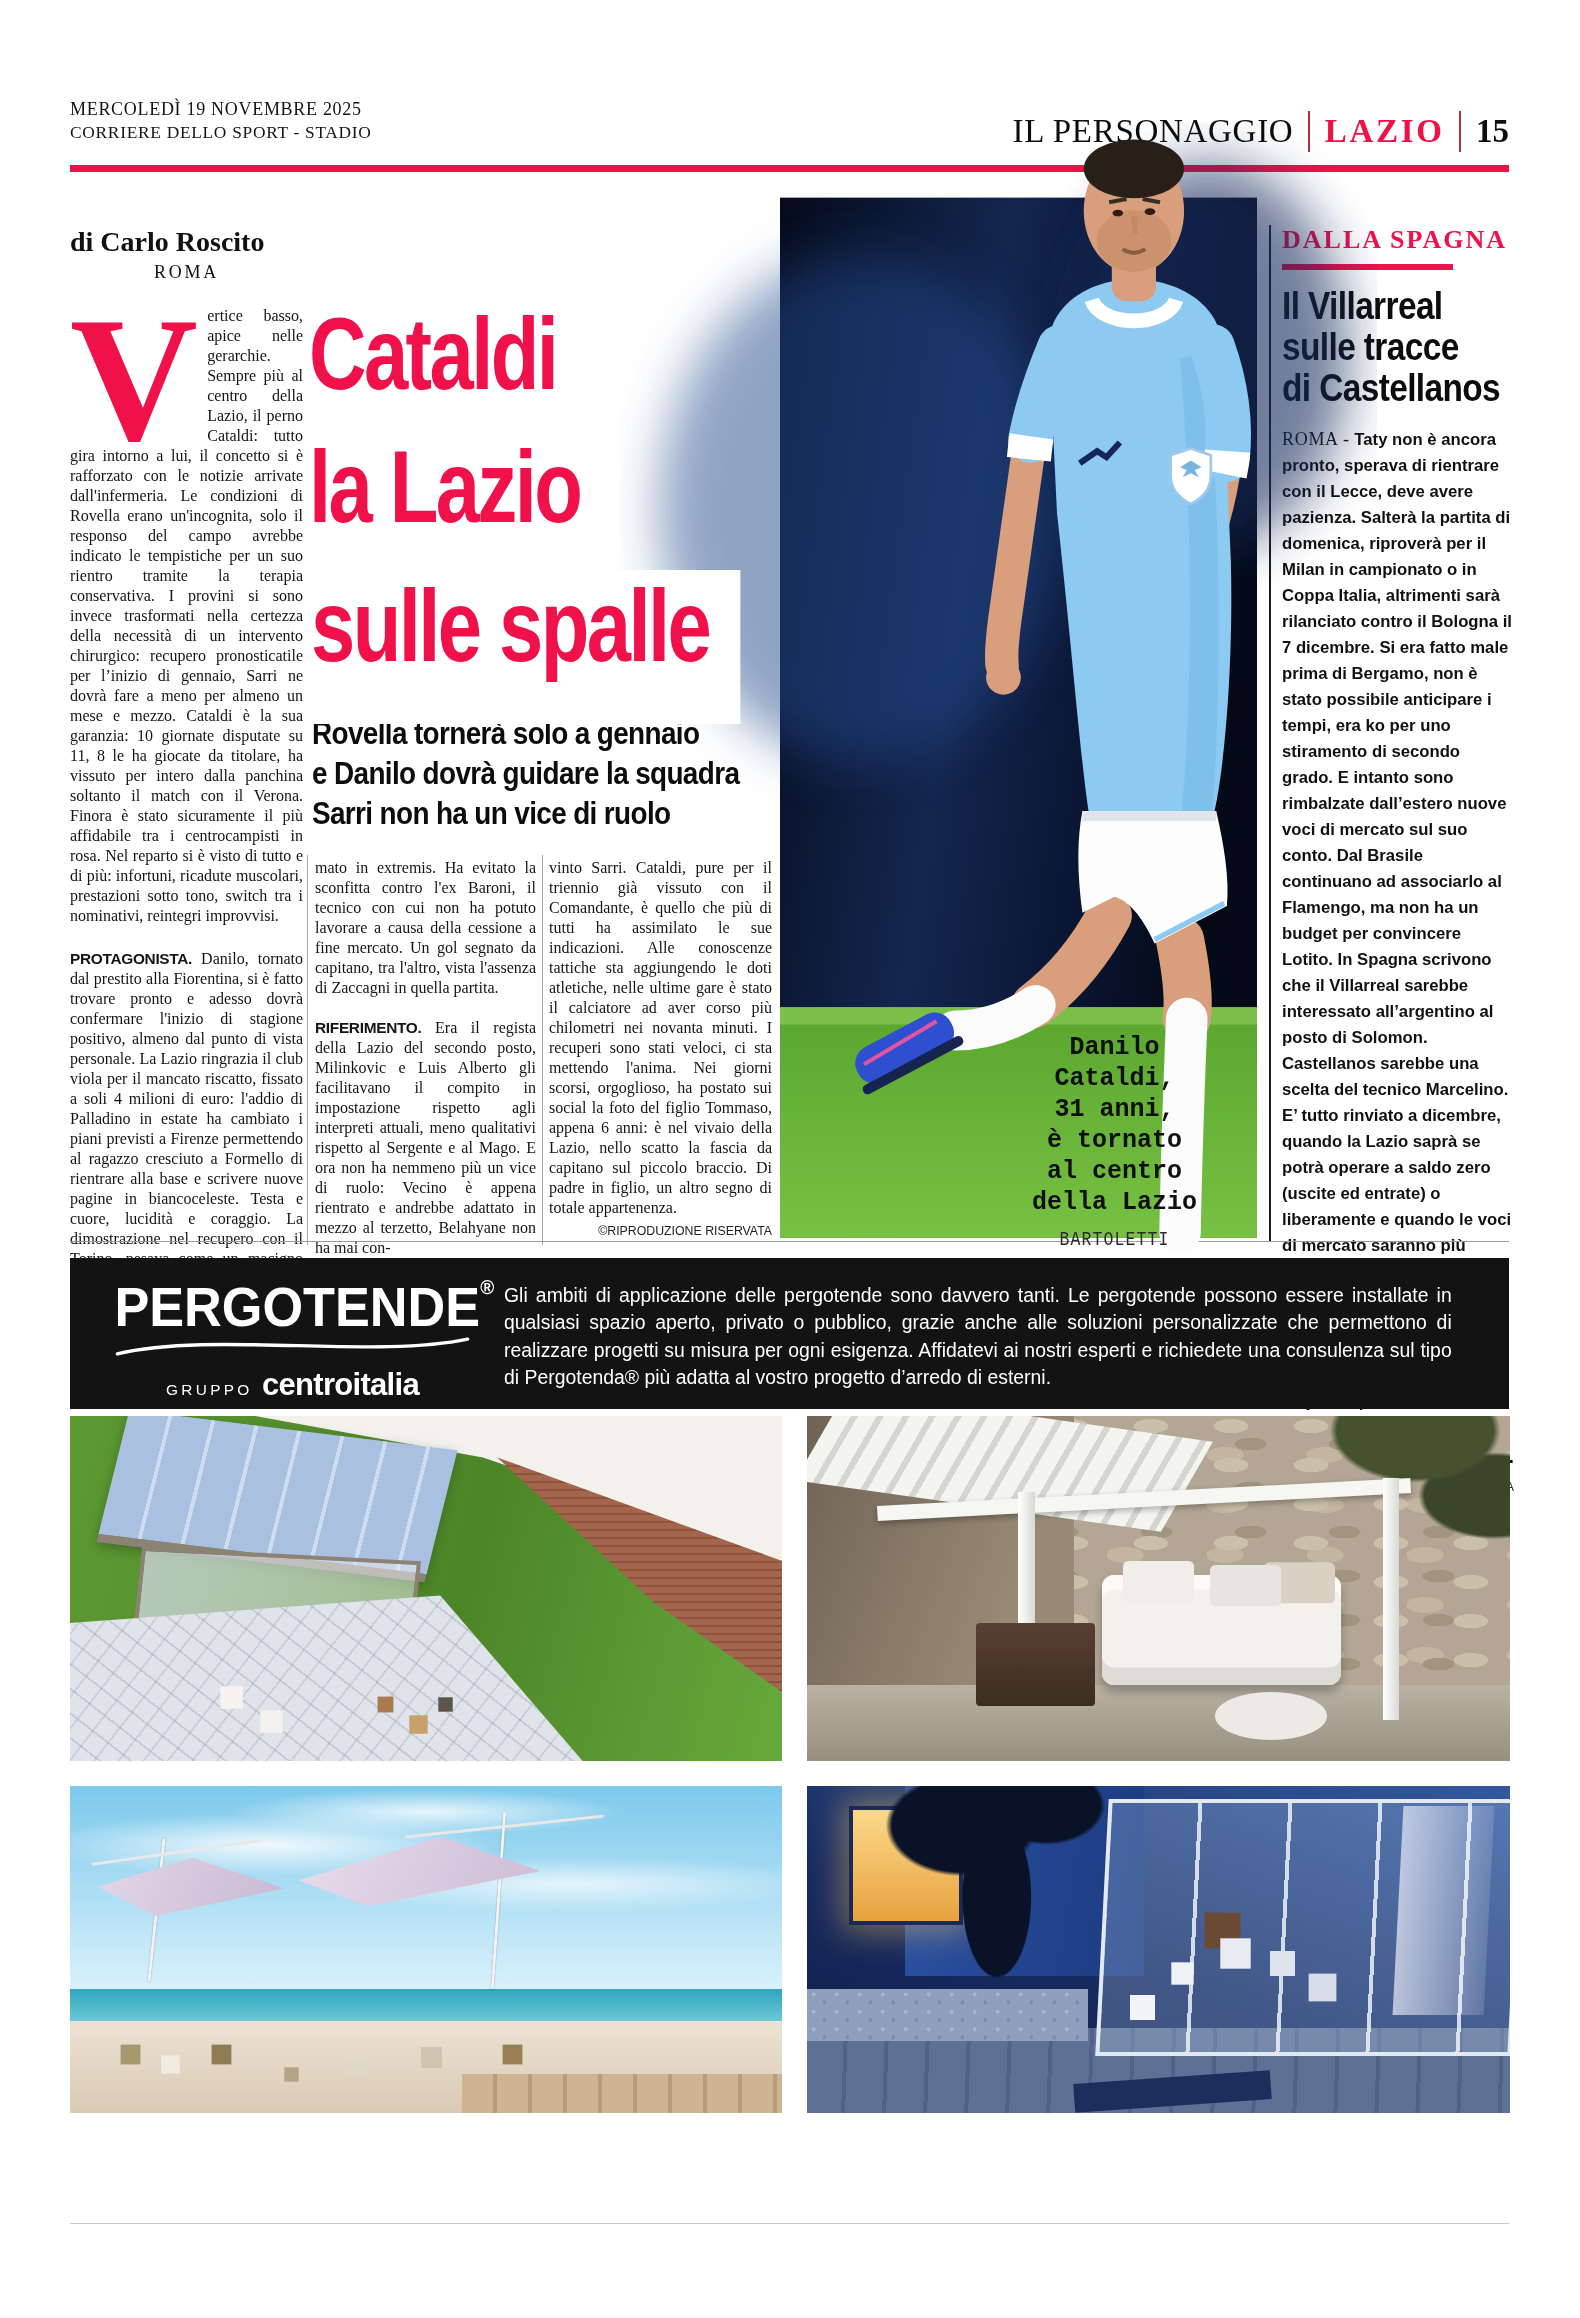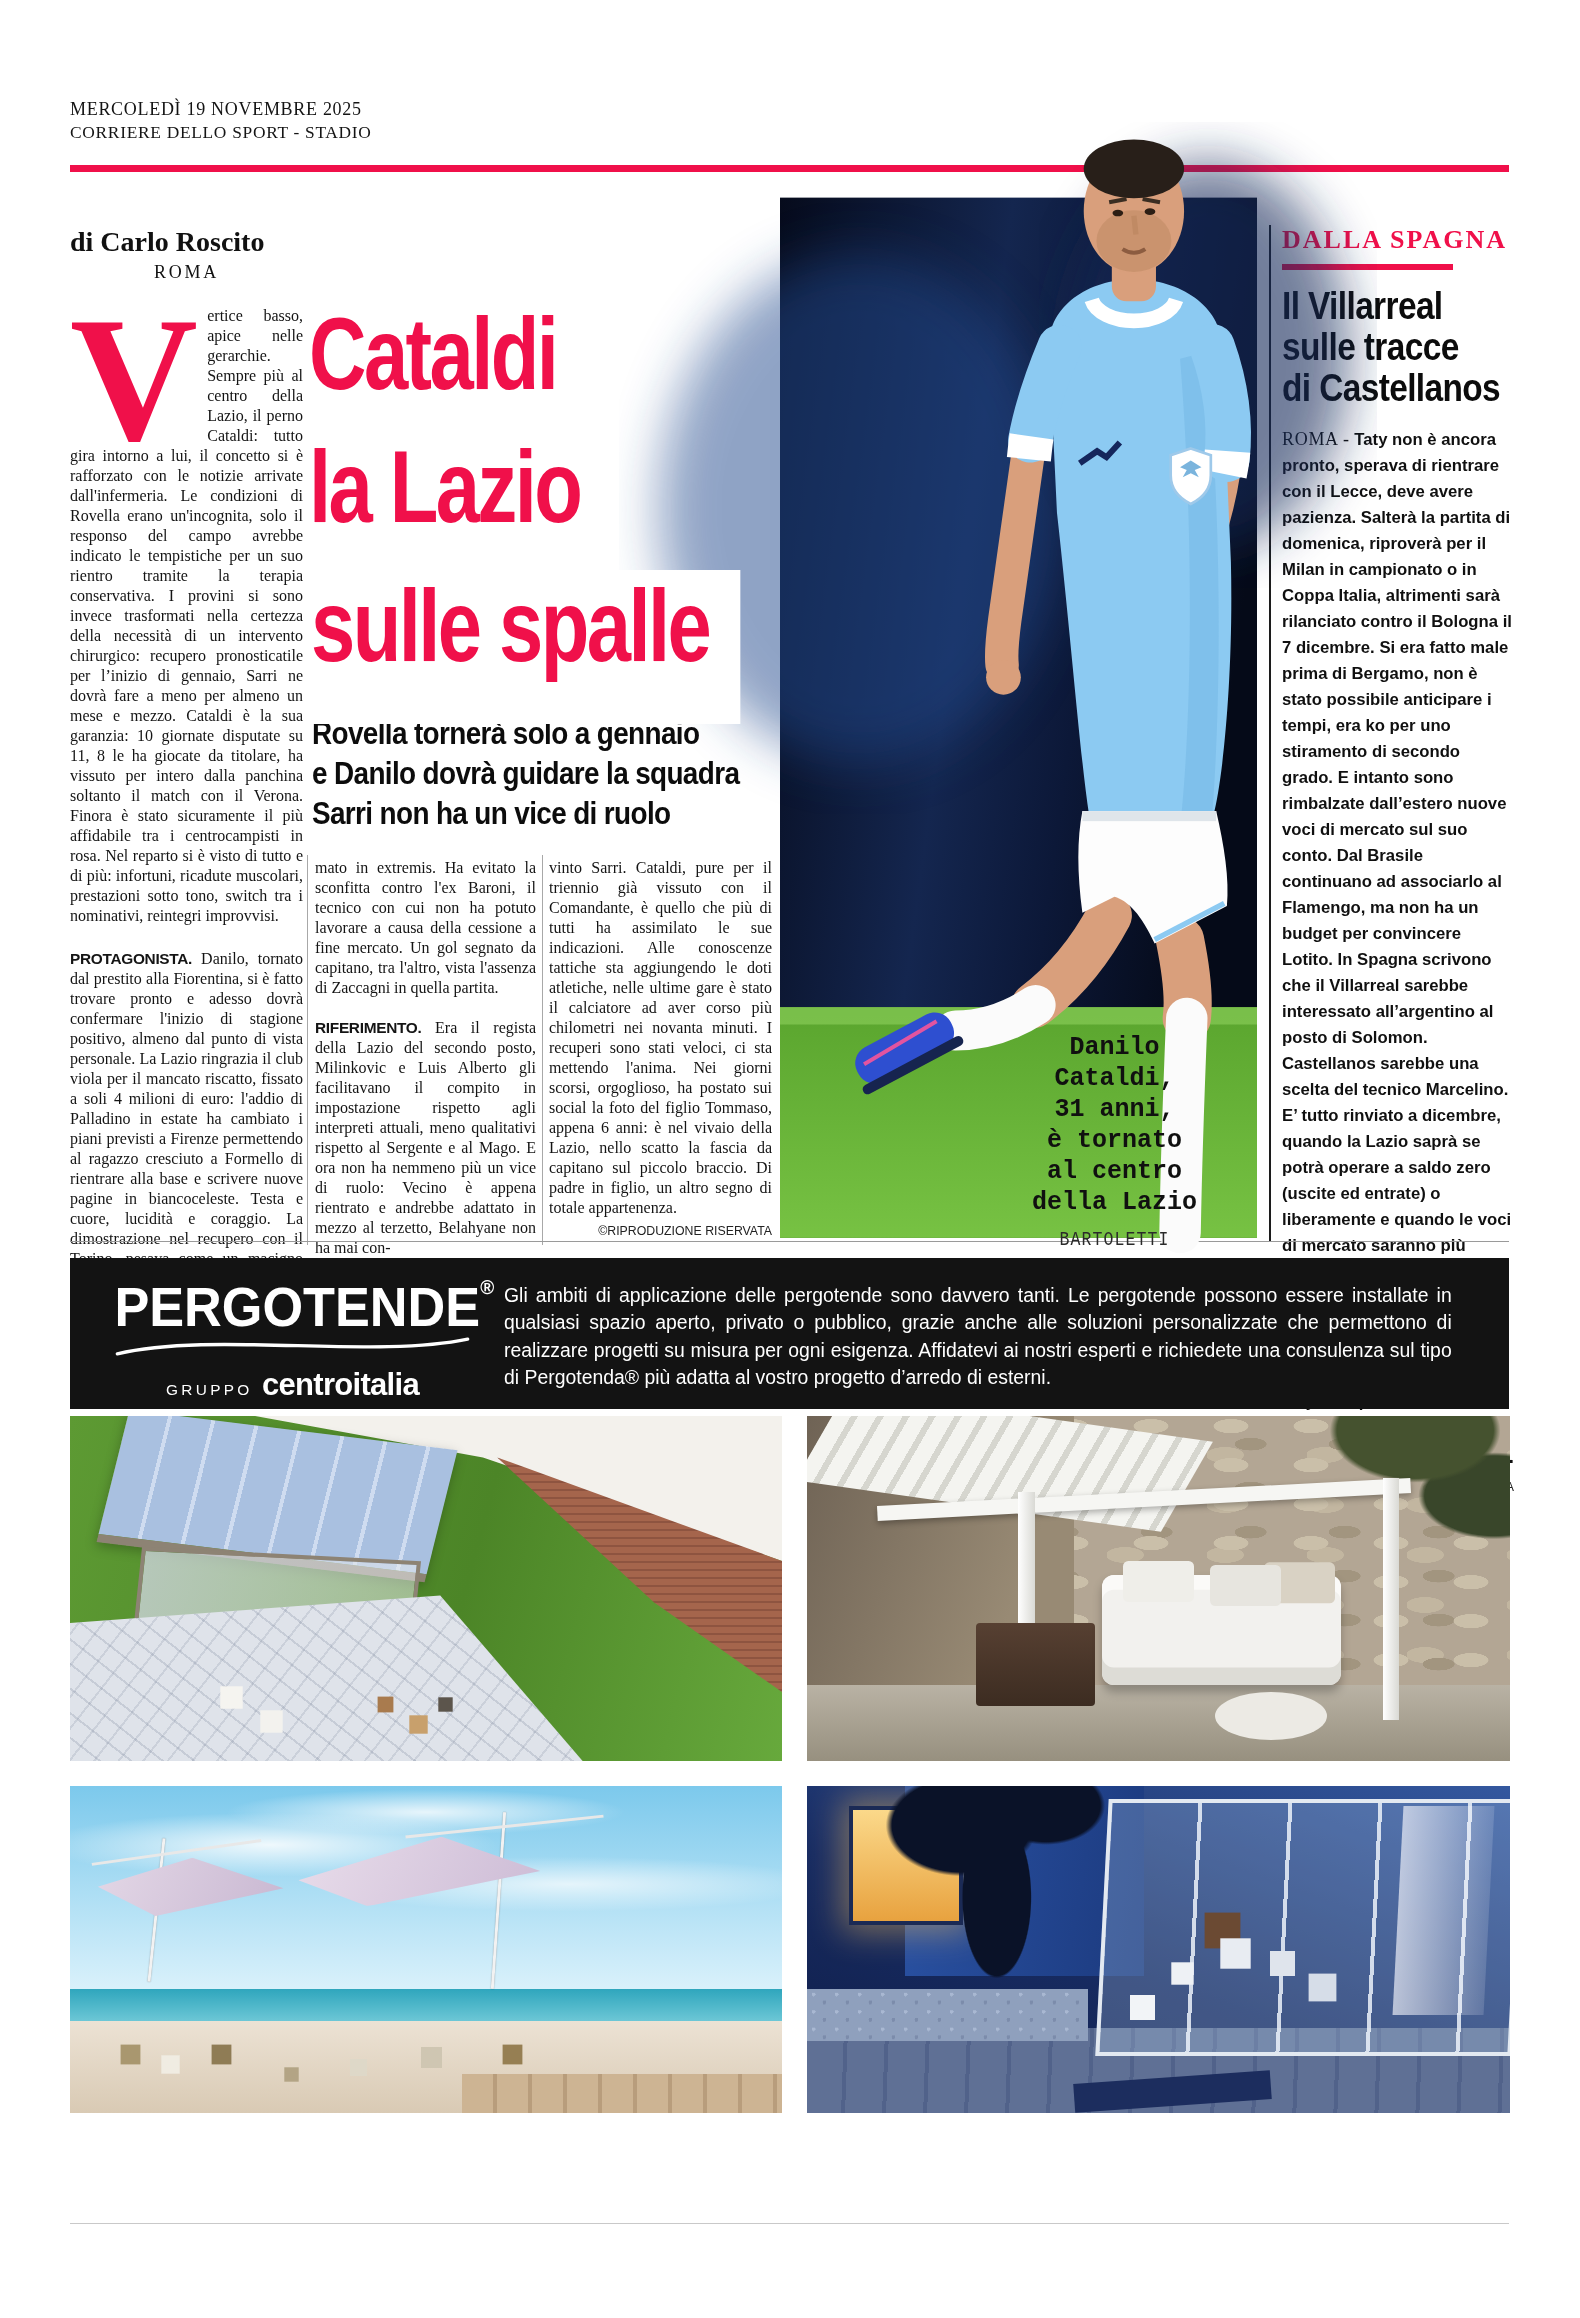--- a/index.html
+++ b/index.html
@@ -192,20 +192,27 @@
   .hr-bottom{left:70px;top:2223px;width:1439px;height:1.3px;background:#c9c9c9;}
 </style>
 </head>
 <body>
 
 <div class="page">
 
   <div class="abs mh-left">
     <div class="mh-date">MERCOLEDÌ 19 NOVEMBRE 2025</div>
     <div class="mh-pub">CORRIERE DELLO SPORT - STADIO</div>
+  </div>
+  <div class="abs mh-right">
+    <span class="mh-section">IL PERSONAGGIO</span>
+    <span class="mh-sep"></span>
+    <span class="mh-tag">LAZIO</span>
+    <span class="mh-sep"></span>
+    <span class="mh-page">15</span>
   </div>
   <div class="abs red-bar"></div>
 
   <div class="abs col1">
     <div class="byline">di Carlo Roscito</div>
     <div class="dateline">ROMA</div>
     <div class="bodytext"><span class="dropcap">V</span><span>ertice basso, apice nelle gerarchie. Sempre più al centro della Lazio, il perno Cataldi: tutto gira intorno a lui, il concetto si è rafforzato con le notizie arrivate dall'infermeria. Le condizioni di Rovella erano un'incognita, solo il responso del campo avrebbe indicato le tempistiche per un suo rientro tramite la terapia conservativa. I provini si sono invece trasformati nella certezza della necessità di un intervento chirurgico: recupero pronosticatile per l’inizio di gennaio, Sarri ne dovrà fare a meno per almeno un mese e mezzo. Cataldi è la sua garanzia: 10 giornate disputate su 11, 8 le ha giocate da titolare, ha vissuto per intero dalla panchina soltanto il match con il Verona. Finora è stato sicuramente il più affidabile tra i centrocampisti in rosa. Nel reparto si è visto di tutto e di più: infortuni, ricadute muscolari, prestazioni sotto tono, switch tra i nominativi, reintegri improvvisi.</span></div>
     <div class="bodytext p2"><span class="leadin">PROTAGONISTA.</span> <span>Danilo, tornato dal prestito alla Fiorentina, si è fatto trovare pronto e adesso dovrà confermare l'inizio di stagione positivo, almeno dal punto di vista personale. La Lazio ringrazia il club viola per il mancato riscatto, fissato a soli 4 milioni di euro: l'addio di Palladino in estate ha cambiato i piani previsti a Firenze permettendo al ragazzo cresciuto a Formello di rientrare alla base e scrivere nuove pagine in biancoceleste. Testa e cuore, lucidità e coraggio. La dimostrazione nel recupero con il Torino, pesava come un macigno quel rigore trasfor-</span></div>
   </div>
 

